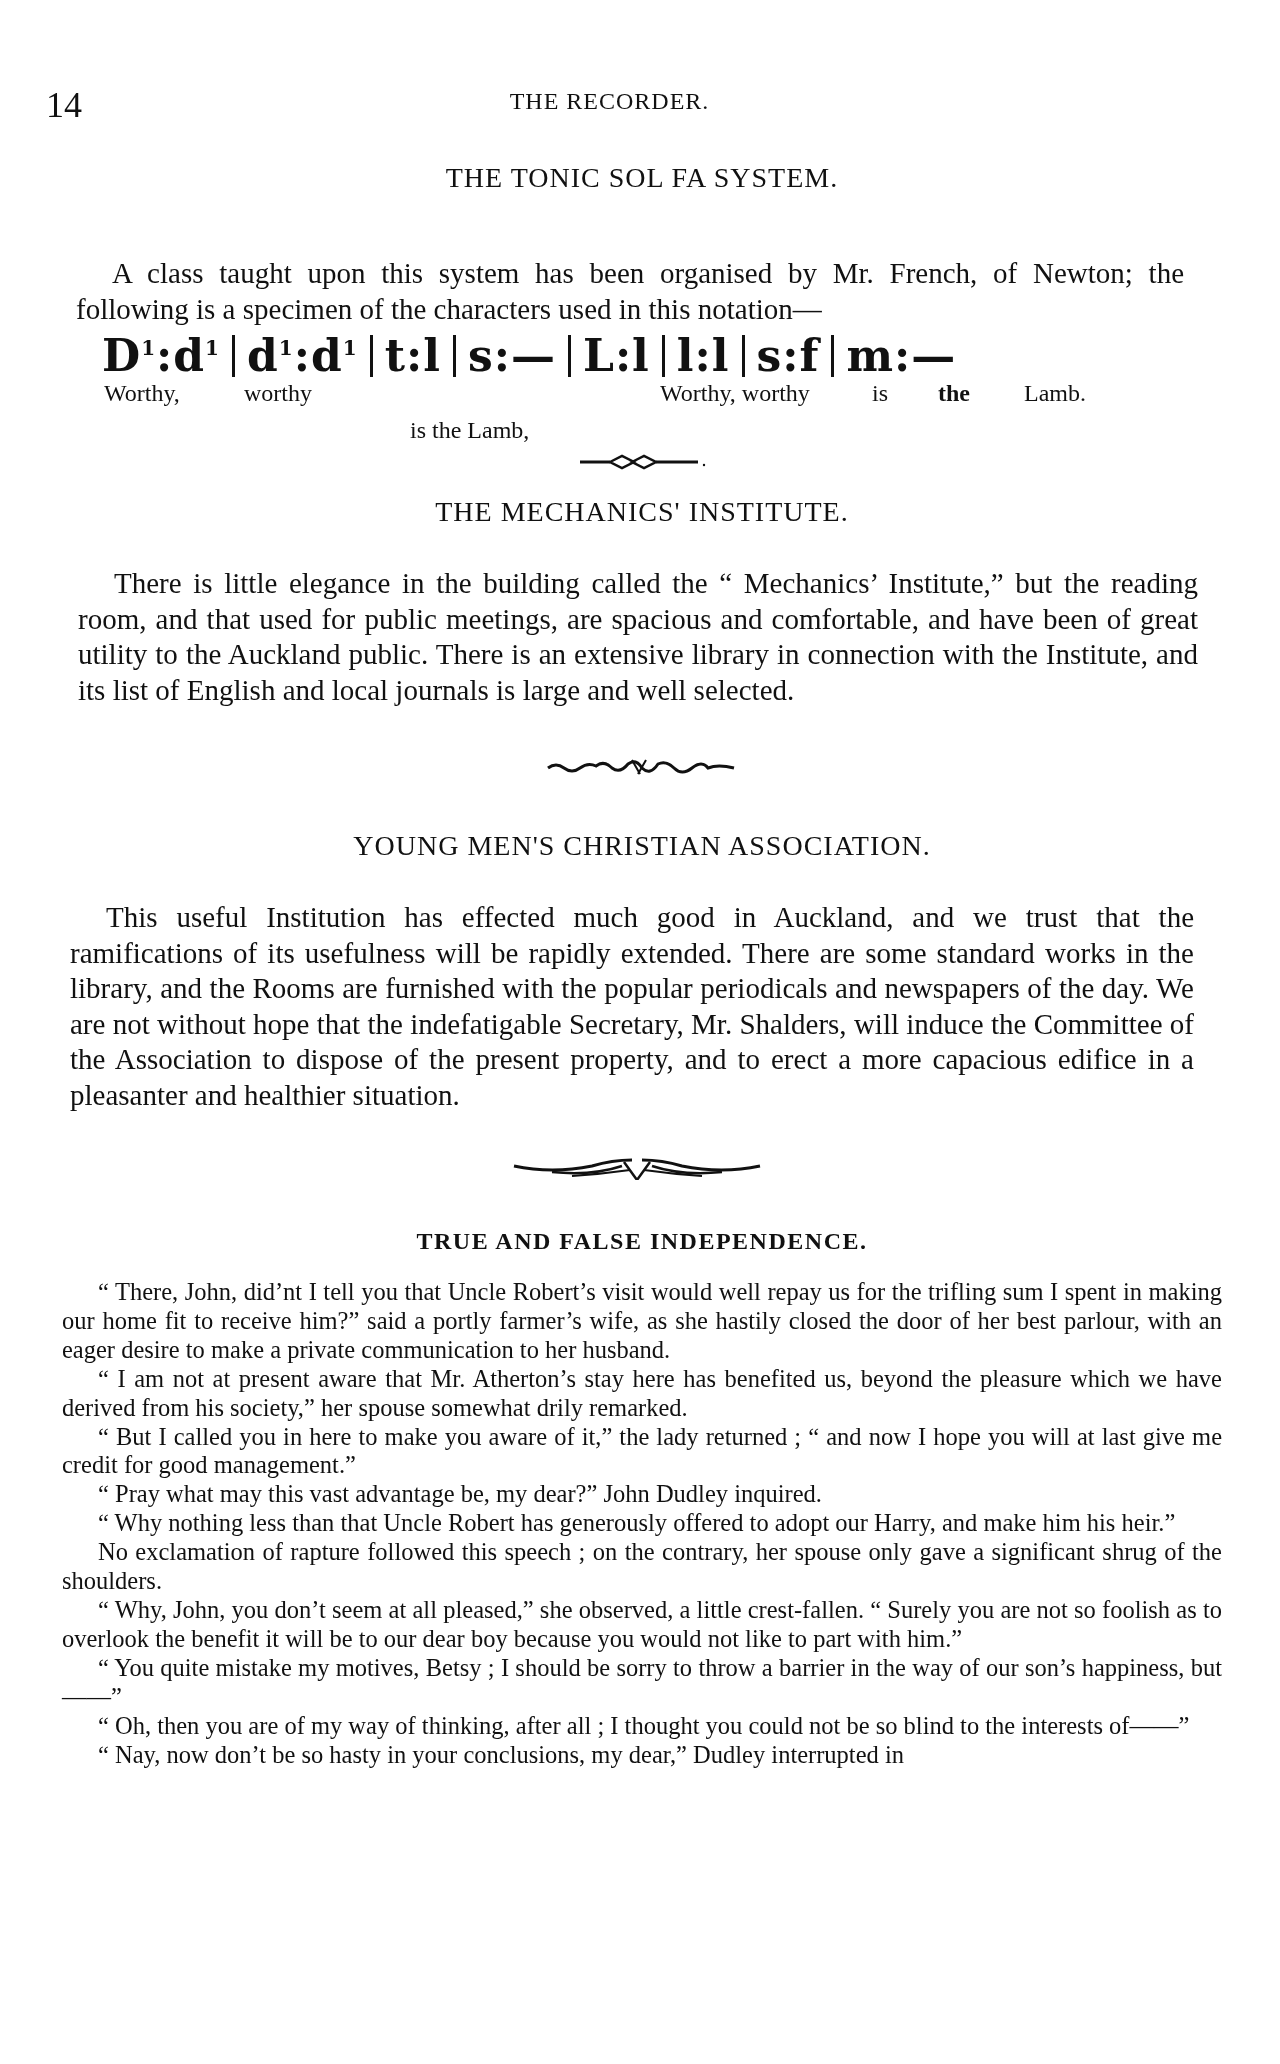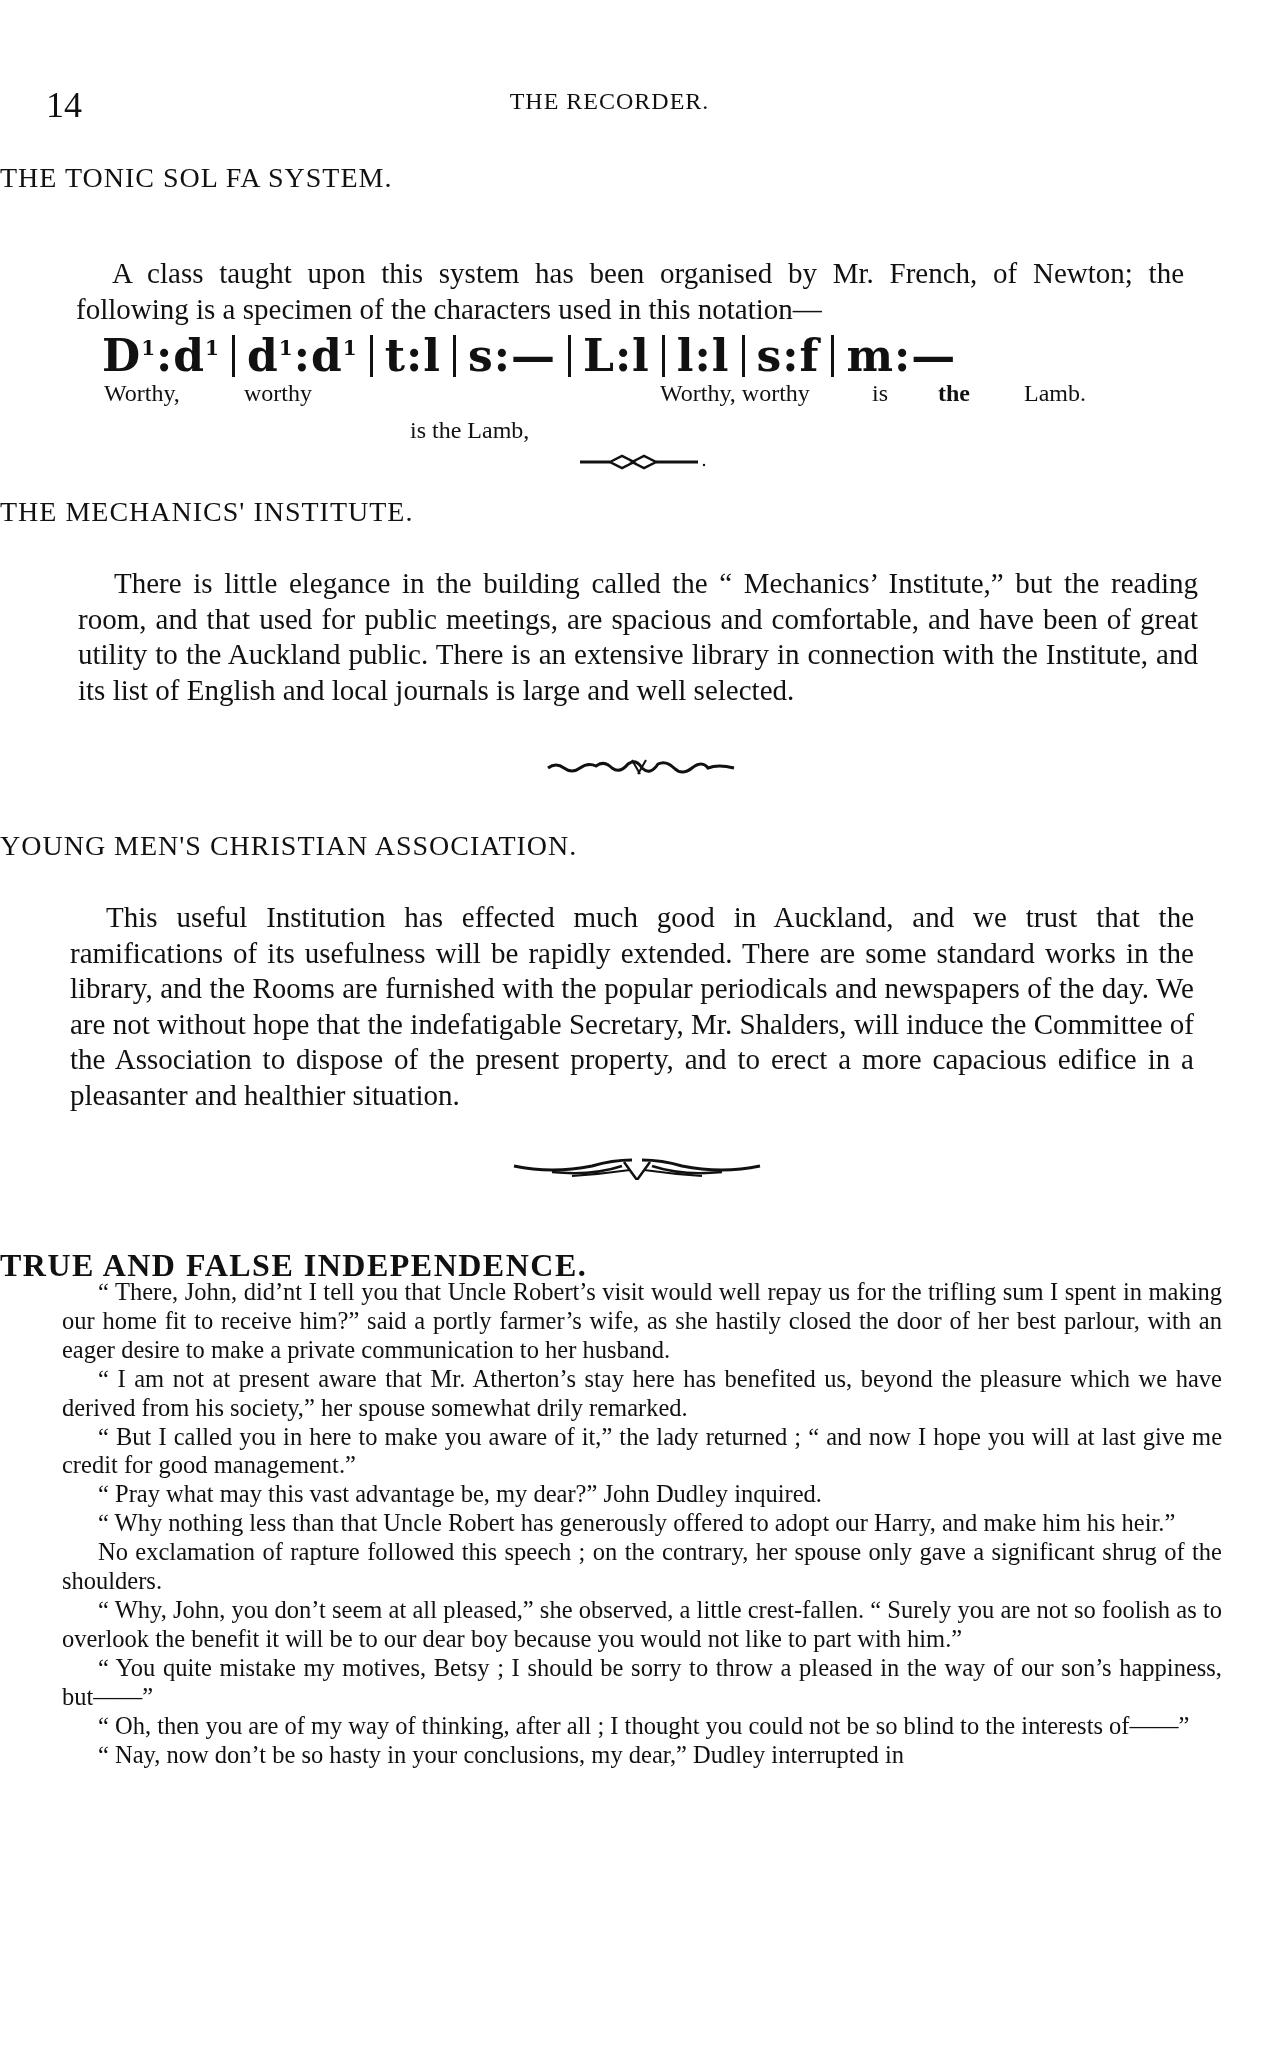--- a/index.html
+++ b/index.html
@@ -3,22 +3,22 @@
 <meta charset="utf-8">
 <style>
   html, body { margin: 0; padding: 0; background: #ffffff; }
   body {
     width: 1280px; height: 2064px; position: relative; overflow: hidden;
     font-family: "Liberation Serif", "DejaVu Serif", serif; color: #111;
   }
   .abs { position: absolute; }
   .page-num { left: 46px; top: 84px; font-size: 36px; }
   .running-head { left: 0; width: 1219px; top: 88px; text-align: center; font-size: 24px; letter-spacing: 1px; }
-  .sec-title { left: 0; width: 1252px; font-size: 28px; letter-spacing: 1px; }
-  .sec-title.small { font-size: 32px; font-weight: bold; letter-spacing: 1.5px; margin-top: 19px; }
+  .sec-title { left: 16px; width: 1252px; text-align: center; font-size: 28px; letter-spacing: 1px; }
+  .sec-title.small { font-size: 24px; font-weight: bold; letter-spacing: 1.5px; }
   .para {
     left: 62px; width: 1152px; font-size: 29px; line-height: 35.5px;
     text-align: justify; text-align-last: left;
   }
   .para p { margin: 16px; text-indent: 36px; }
   .story {
     left: 62px; width: 1160px; font-size: 24.5px; line-height: 28.9px;
     text-align: justify; text-align-last: left; font-weight: 500;
   }
   .story p { margin: 0; text-indent: 36px; }
@@ -91,16 +91,16 @@
 
 <div class="abs sec-title small" style="top:1228px;">TRUE AND FALSE INDEPENDENCE.</div>
 <div class="abs story" style="top:1278px;">
   <p>“ There, John, did’nt I tell you that Uncle Robert’s visit would well repay us for the trifling sum I spent in making our home fit to receive him?” said a portly farmer’s wife, as she hastily closed the door of her best parlour, with an eager desire to make a private communication to her husband.</p>
   <p>“ I am not at present aware that Mr. Atherton’s stay here has benefited us, beyond the pleasure which we have derived from his society,” her spouse somewhat drily remarked.</p>
   <p>“ But I called you in here to make you aware of it,” the lady returned ; “ and now I hope you will at last give me credit for good management.”</p>
   <p>“ Pray what may this vast advantage be, my dear?” John Dudley inquired.</p>
   <p>“ Why nothing less than that Uncle Robert has generously offered to adopt our Harry, and make him his heir.”</p>
   <p>No exclamation of rapture followed this speech ; on the contrary, her spouse only gave a significant shrug of the shoulders.</p>
   <p>“ Why, John, you don’t seem at all pleased,” she observed, a little crest-fallen. “ Surely you are not so foolish as to overlook the benefit it will be to our dear boy because you would not like to part with him.”</p>
-  <p>“ You quite mistake my motives, Betsy ; I should be sorry to throw a pleased in the way of our son’s happiness, but——”</p>
+  <p>“ You quite mistake my motives, Betsy ; I should be sorry to throw a barrier in the way of our son’s happiness, but——”</p>
   <p>“ Oh, then you are of my way of thinking, after all ; I thought you could not be so blind to the interests of——”</p>
   <p>“ Nay, now don’t be so hasty in your conclusions, my dear,” Dudley interrupted in</p>
 </div>
 
 </body></html>

